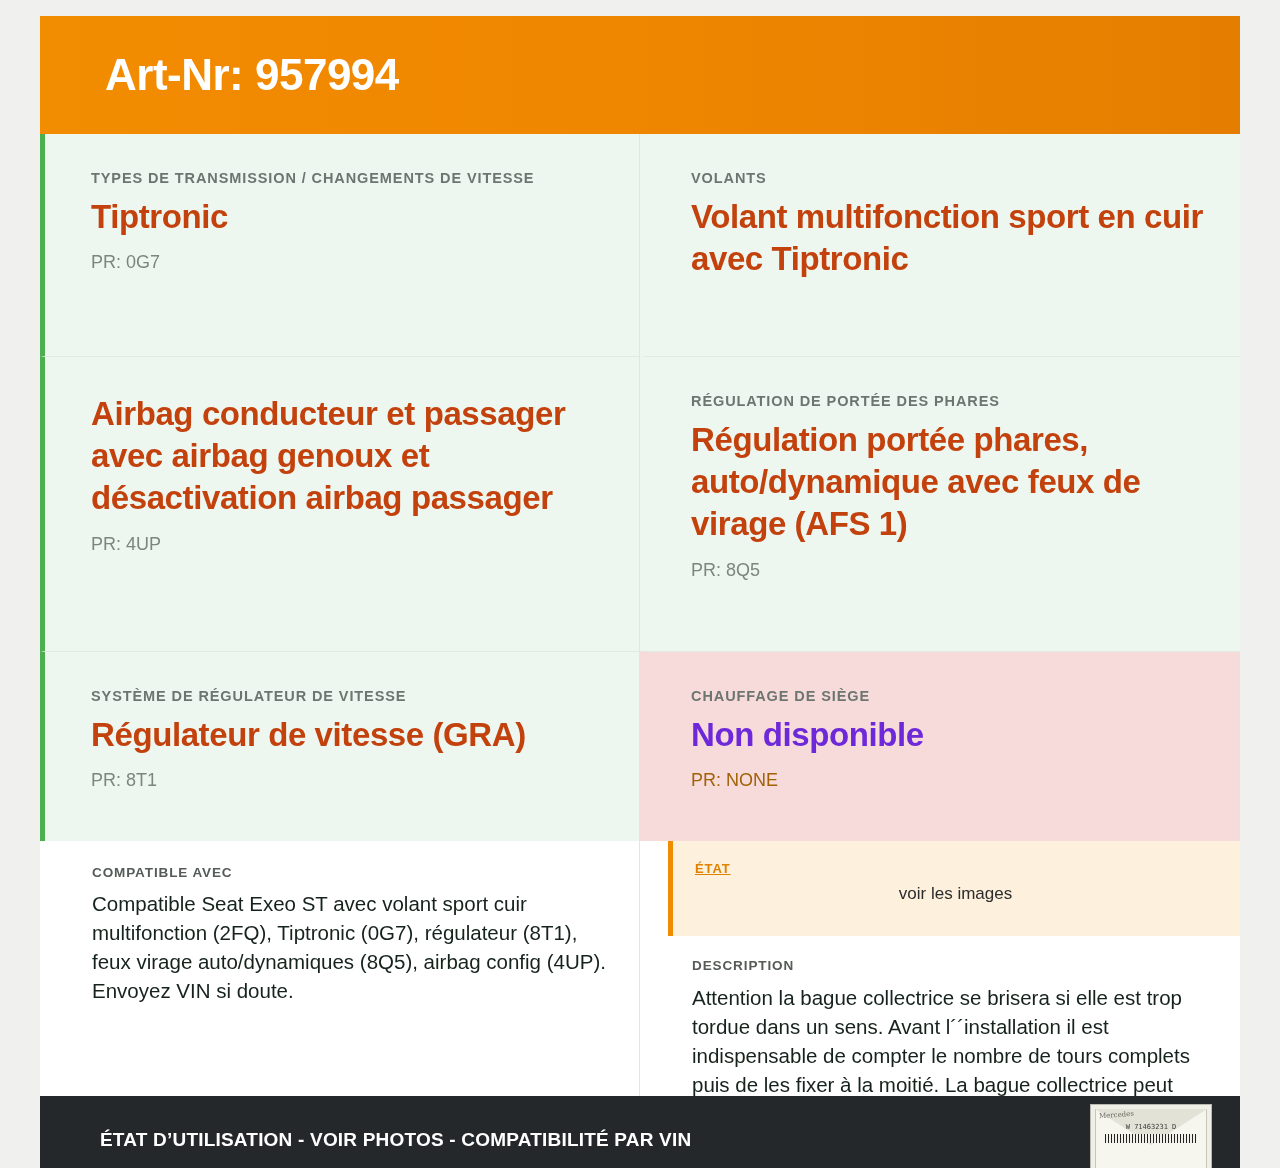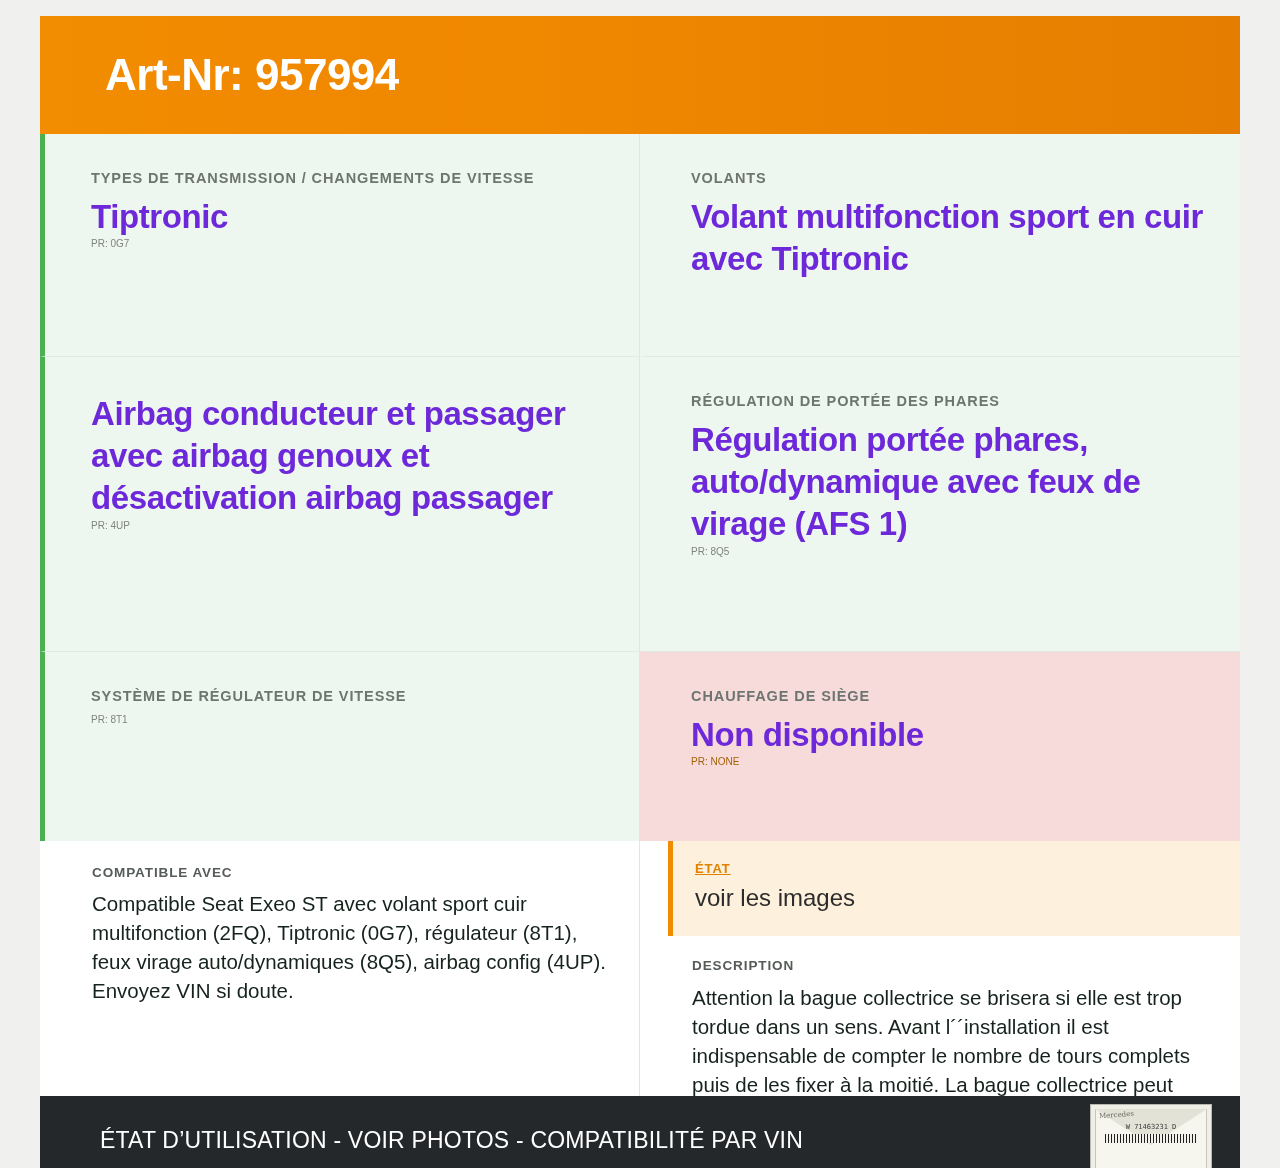--- a/index.html
+++ b/index.html
@@ -68,26 +68,27 @@
     font-size: 14.5px;
     font-weight: bold;
     letter-spacing: 0.9px;
     color: #6d7570;
     text-transform: uppercase;
     margin-bottom: 10px;
   }
   .cell-value {
     font-size: 33px;
     font-weight: bold;
-    color: #6d28d9;
+    color: #c2410c;
     line-height: 1.28;
     letter-spacing: -0.4px;
   }
   .cell-pr {
-    font-size: 10px;
+    margin-top: 14px;
+    font-size: 18px;
     color: #7d857f;
   }
   .cell.bad .cell-value { color: #6d28d9; }
   .cell.bad .cell-pr { color: #a16207; }
 
   
   .left .cell.c1 { min-height: 222px; }
   .left .cell.c2 { min-height: 295px; }
   .left .cell.c3 { min-height: 190px; }
   .right .cell.r1 { min-height: 222px; }
@@ -128,22 +129,23 @@
   .etat-label {
     font-size: 13px;
     font-weight: bold;
     letter-spacing: 0.9px;
     color: #e08100;
     text-transform: uppercase;
     margin-bottom: 8px;
     text-decoration: underline;
   }
   .etat-value {
-    font-size: 24px;
+    font-size: 17px;
     color: #2c2c2c;
+    text-align: center;
   }
   .desc {
     background: #ffffff;
     padding: 22px 24px 20px 24px;
   }
   .desc-label {
     font-size: 13.5px;
     font-weight: bold;
     letter-spacing: 0.9px;
     color: #555b56;
@@ -162,22 +164,22 @@
     bottom: 0;
     width: 1200px;
     height: 88px;
     background: #25282a;
     display: flex;
     align-items: center;
     padding-left: 60px;
   }
   .footer-text {
     color: #ffffff;
-    font-size: 23px;
-    font-weight: normal;
+    font-size: 19px;
+    font-weight: bold;
     letter-spacing: 0.2px;
   }
   .stamp {
     position: absolute;
     right: 28px;
     bottom: 8px;
     width: 122px;
     height: 72px;
     background: #efefe7;
     border: 1px solid #b9b9b0;
@@ -245,20 +247,21 @@
           <div class="cell-label">TYPES DE TRANSMISSION / CHANGEMENTS DE VITESSE</div>
           <div class="cell-value">Tiptronic</div>
           <div class="cell-pr">PR: 0G7</div>
         </div>
         <div class="cell ok c2">
           <div class="cell-value">Airbag conducteur et passager avec airbag genoux et désactivation airbag passager</div>
           <div class="cell-pr">PR: 4UP</div>
         </div>
         <div class="cell ok c3">
           <div class="cell-label">SYSTÈME DE RÉGULATEUR DE VITESSE</div>
+          <div class="cell-value">Régulateur de vitesse (GRA)</div>
           <div class="cell-pr">PR: 8T1</div>
         </div>
       </div>
 
       <div class="col right">
         <div class="cell ok-plain r1">
           <div class="cell-label">VOLANTS</div>
           <div class="cell-value">Volant multifonction sport en cuir avec Tiptronic</div>
         </div>
         <div class="cell ok-plain r2">

